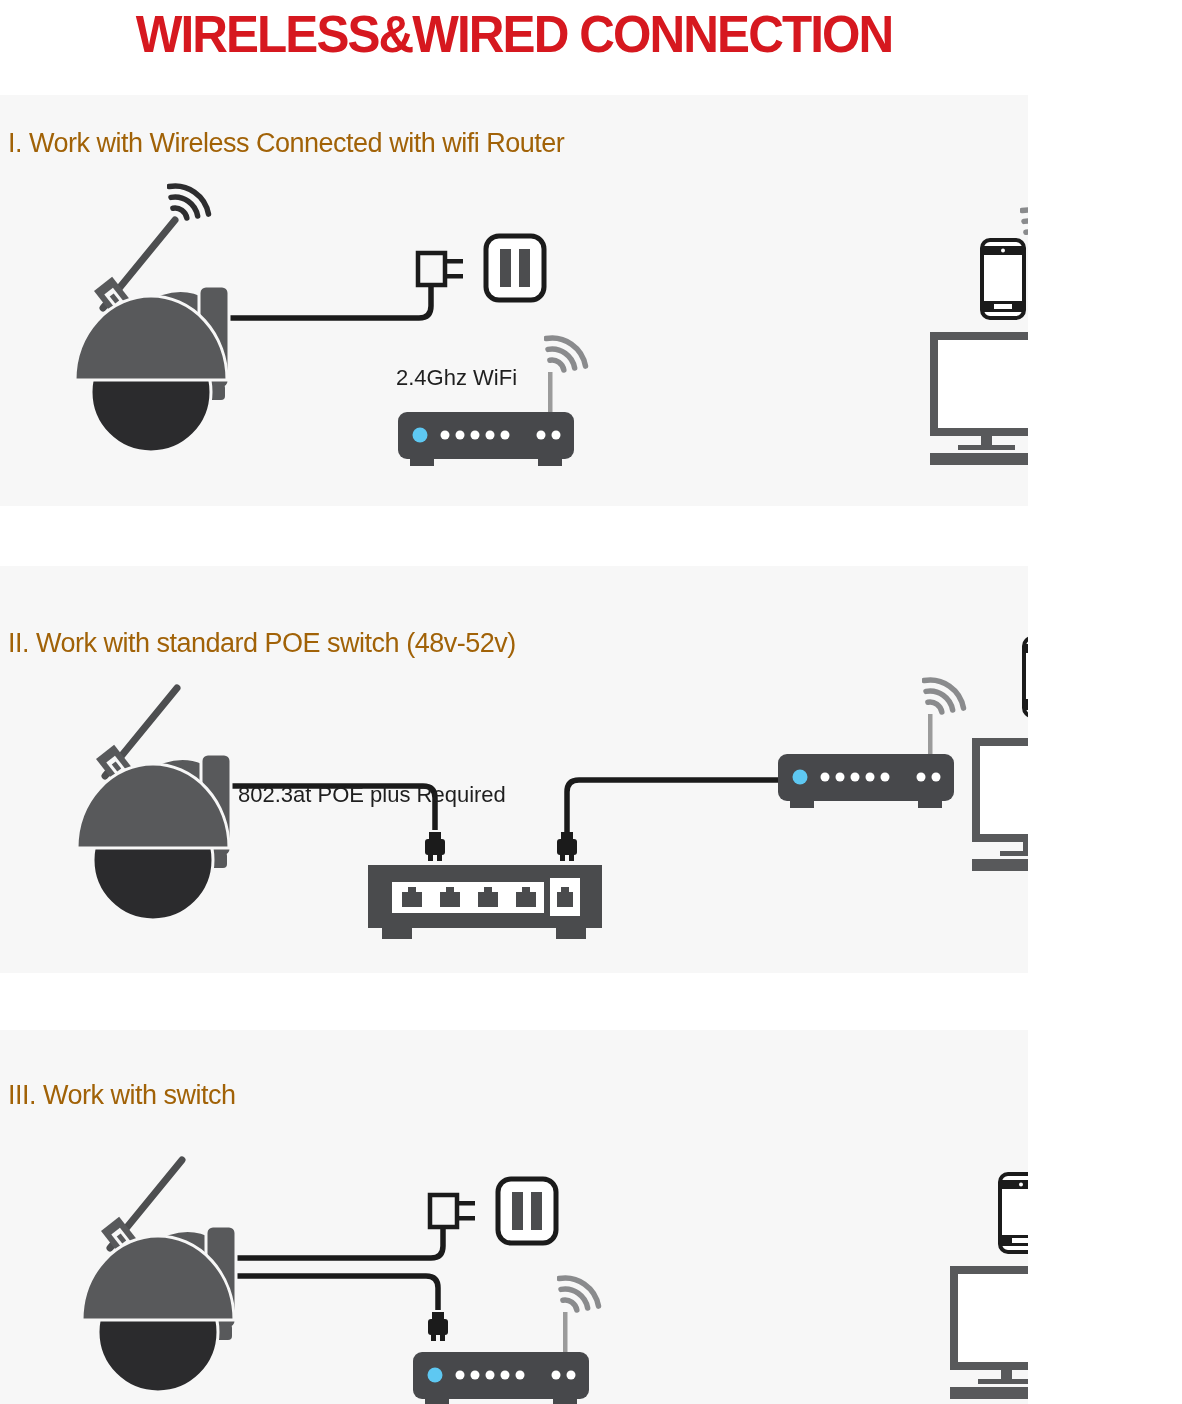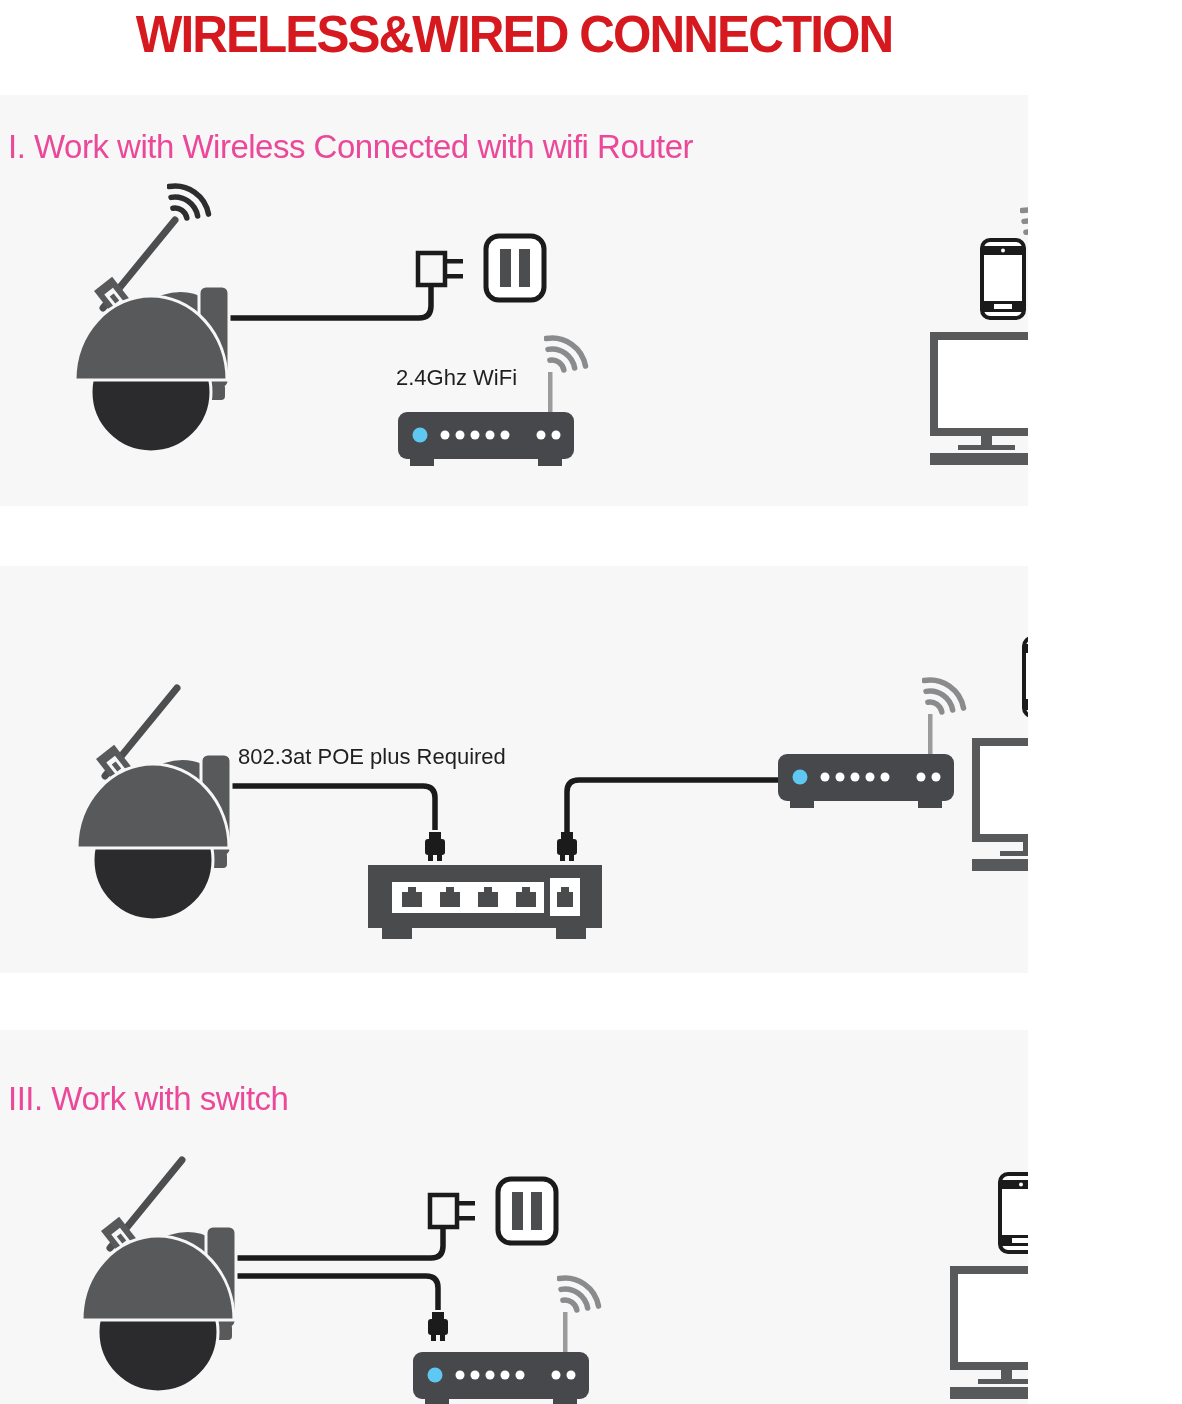--- a/index.html
+++ b/index.html
@@ -7,27 +7,27 @@
         font-family:"Liberation Sans",sans-serif;overflow:hidden}
   .sec{position:absolute;left:0;width:100%;background:#f7f7f7}
   #sec1{top:95px;height:411px}
   #sec2{top:566px;height:407px}
   #sec3{top:1030px;height:374px}
   #diagram{position:absolute;top:0;left:0;z-index:1}
   .txt{position:absolute;z-index:2;white-space:nowrap}
   .title{top:4px;left:0;width:100%;text-align:center;color:#d6181f;
          font-weight:bold;font-size:52px;letter-spacing:-2px;
          transform:scaleX(0.95);transform-origin:50% 0}
-  .heading{color:#ec4899;font-size:33px;letter-spacing:-0.5px}
+  .heading{color:#a16207;font-size:27px;letter-spacing:-0.5px}
   #h1{top:128px;left:8px}
   #h2{top:628px;left:8px}
   #h3{top:1080px;left:8px}
   .annot{color:#1f1f1f;font-size:22px}
   #annot1{top:365px;left:396px}
-  #annot2{top:744px;left:238px}
+  #annot2{top:782px;left:238px}
   .arcs-gray{color:#8a8b8d}
   .arcs-dark{color:#2d2d2f}
 </style>
 </head>
 <body>
 
 <div id="page">
 
   <div class="sec" id="sec1"></div>
   <div class="sec" id="sec2"></div>
@@ -166,16 +166,17 @@
     <use href="#sym-router" x="413" y="1310" width="180" height="100"></use>
     <use href="#sym-arcs" x="557" y="1260" width="60" height="60" class="arcs-gray"></use>
     <use href="#sym-phone" x="998" y="1172" width="46" height="82"></use>
     <use href="#sym-arcs" x="1036" y="1126" width="60" height="60" class="arcs-gray"></use>
     <use href="#sym-computer" x="950" y="1266" width="186" height="133"></use>
   </svg>
 
   <div class="txt title">WIRELESS&amp;WIRED CONNECTION</div>
   <div class="txt heading" id="h1">I. Work with Wireless Connected with wifi Router</div>
   <div class="txt annot" id="annot1">2.4Ghz WiFi</div>
+  <div class="txt heading" id="h2">II. Work with standard POE switch (48v-52v)</div>
   <div class="txt annot" id="annot2">802.3at POE plus Required</div>
   <div class="txt heading" id="h3">III. Work with switch</div>
 
 </div>
 
 </body></html>

